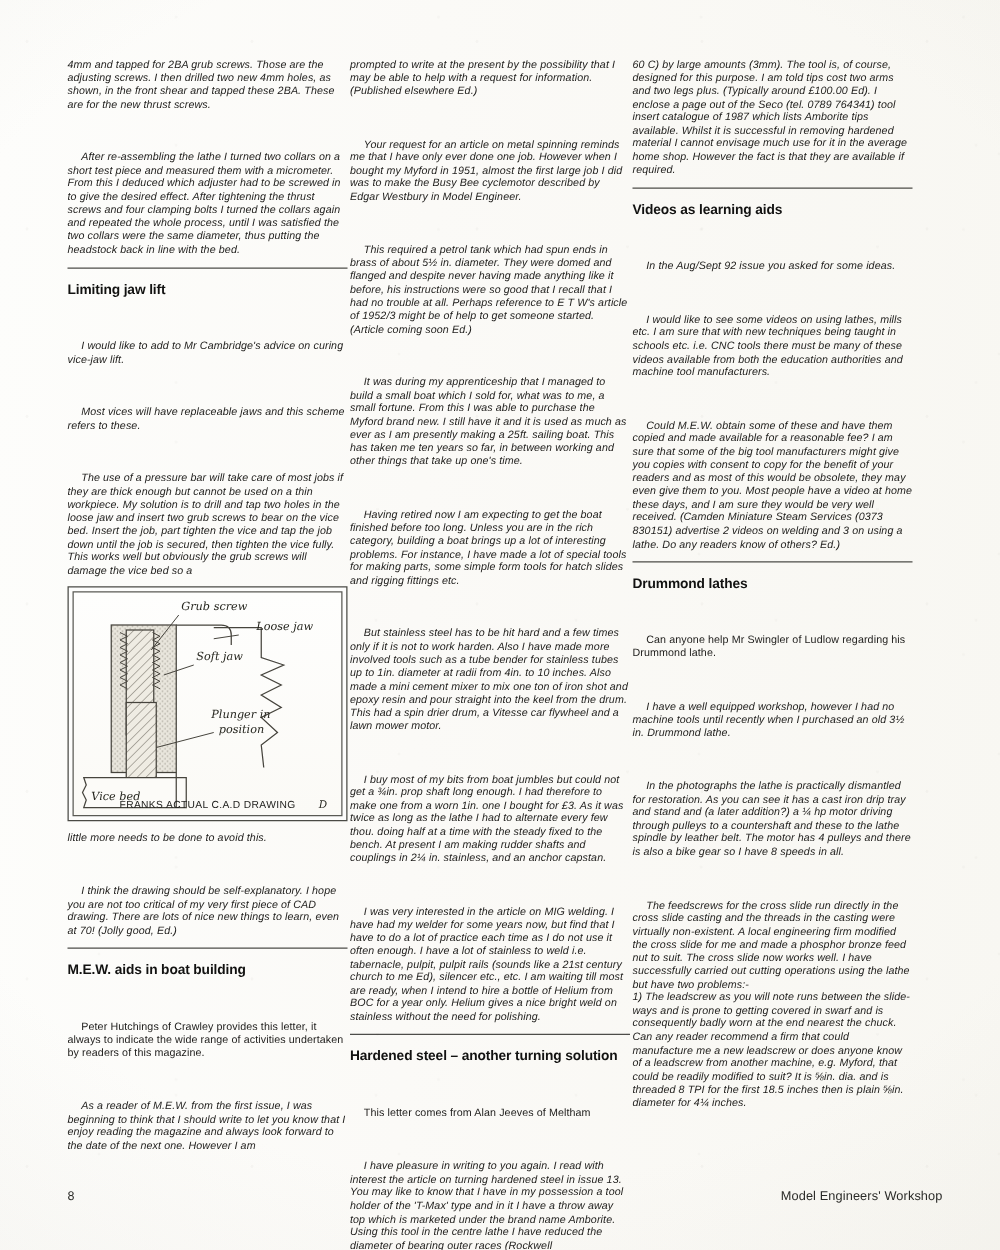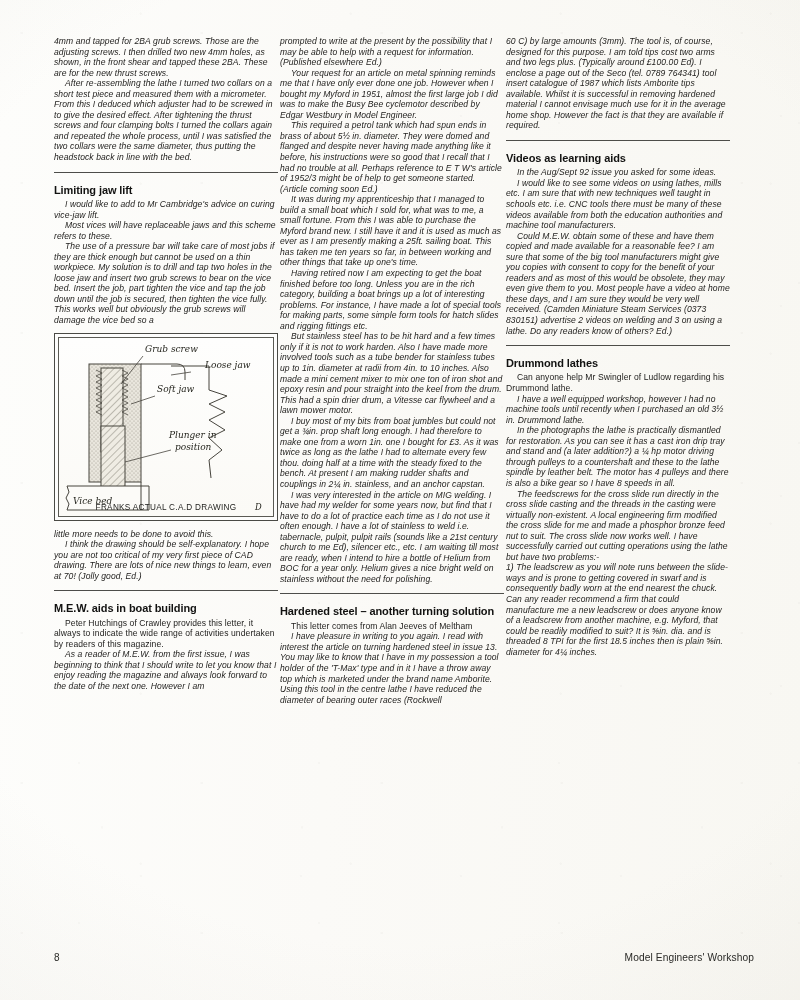--- a/index.html
+++ b/index.html
@@ -35,42 +35,42 @@
       radial-gradient(circle at 67% 8%, rgba(150,145,135,.09) 0 1px, transparent 1.4px),
       radial-gradient(circle at 88% 61%, rgba(150,145,135,.09) 0 1px, transparent 1.4px),
       radial-gradient(circle at 33% 77%, rgba(150,145,135,.08) 0 1px, transparent 1.4px),
       radial-gradient(circle at 51% 94%, rgba(150,145,135,.08) 0 1px, transparent 1.4px);
     background-size: 180px 150px, 210px 170px, 160px 190px, 240px 160px, 200px 210px;
   }
 
   .content {
     position: absolute;
     left: 54px;
-    top: 36px;
+    top: 46px;
     width: 700px;
     height: 895px;
     display: flex;
     gap: 2px;
   }
   .col {
     width: 224px;
     position: relative;
   }
 
   
   p {
     margin: 0;
     font-size: 8.55px;
     line-height: 10.55px;
     text-align: left;
     letter-spacing: .01em;
     color: #1d1c1a;
   }
   p.ital { font-style: italic; }
-  p.ind { text-indent: 11px; }
+  p.ind { text-indent: 11px; margin-top: 32px; }
 
   h2.sec {
     margin: 11px 0 2px 0;
     font-size: 11px;
     line-height: 13.4px;
     font-weight: bold;
     letter-spacing: -.1px;
     color: #121211;
   }
 
@@ -222,21 +222,21 @@
       <p class="ital ind">I have pleasure in writing to you again. I read with interest the article on turning hardened steel in issue 13. You may like to know that I have in my possession a tool holder of the 'T-Max' type and in it I have a throw away top which is marketed under the brand name Amborite. Using this tool in the centre lathe I have reduced the diameter of bearing outer races (Rockwell</p>
     </div>
 
     <div class="col">
       <p class="ital">60 C) by large amounts (3mm). The tool is, of course, designed for this purpose. I am told tips cost two arms and two legs plus. (Typically around £100.00 Ed). I enclose a page out of the Seco (tel. 0789 764341) tool insert catalogue of 1987 which lists Amborite tips available. Whilst it is successful in removing hardened material I cannot envisage much use for it in the average home shop. However the fact is that they are available if required.</p>
 
       <div class="rule"></div>
       <h2 class="sec">Videos as learning aids</h2>
 
       <p class="ital ind">In the Aug/Sept 92 issue you asked for some ideas.</p>
-      <p class="ital ind">I would like to see some videos on using lathes, mills etc. I am sure that with new techniques well taught in schools etc. i.e. CNC tools there must be many of these videos available from both the education authorities and machine tool manufacturers.</p>
+      <p class="ital ind">I would like to see some videos on using lathes, mills etc. I am sure that with new techniques being taught in schools etc. i.e. CNC tools there must be many of these videos available from both the education authorities and machine tool manufacturers.</p>
       <p class="ital ind">Could M.E.W. obtain some of these and have them copied and made available for a reasonable fee? I am sure that some of the big tool manufacturers might give you copies with consent to copy for the benefit of your readers and as most of this would be obsolete, they may even give them to you. Most people have a video at home these days, and I am sure they would be very well received. (Camden Miniature Steam Services (0373 830151) advertise 2 videos on welding and 3 on using a lathe. Do any readers know of others? Ed.)</p>
 
       <div class="rule"></div>
       <h2 class="sec">Drummond lathes</h2>
 
       <p class="ind">Can anyone help Mr Swingler of Ludlow regarding his Drummond lathe.</p>
       <p class="ital ind">I have a well equipped workshop, however I had no machine tools until recently when I purchased an old 3½ in. Drummond lathe.</p>
       <p class="ital ind">In the photographs the lathe is practically dismantled for restoration. As you can see it has a cast iron drip tray and stand and (a later addition?) a ¼ hp motor driving through pulleys to a countershaft and these to the lathe spindle by leather belt. The motor has 4 pulleys and there is also a bike gear so I have 8 speeds in all.</p>
       <p class="ital ind">The feedscrews for the cross slide run directly in the cross slide casting and the threads in the casting were virtually non-existent. A local engineering firm modified the cross slide for me and made a phosphor bronze feed nut to suit. The cross slide now works well. I have successfully carried out cutting operations using the lathe but have two problems:-</p>
       <p class="ital">1) The leadscrew as you will note runs between the slide-ways and is prone to getting covered in swarf and is consequently badly worn at the end nearest the chuck. Can any reader recommend a firm that could manufacture me a new leadscrew or does anyone know of a leadscrew from another machine, e.g. Myford, that could be readily modified to suit? It is ⅝in. dia. and is threaded 8 TPI for the first 18.5 inches then is plain ⅝in. diameter for 4¼ inches.</p>

